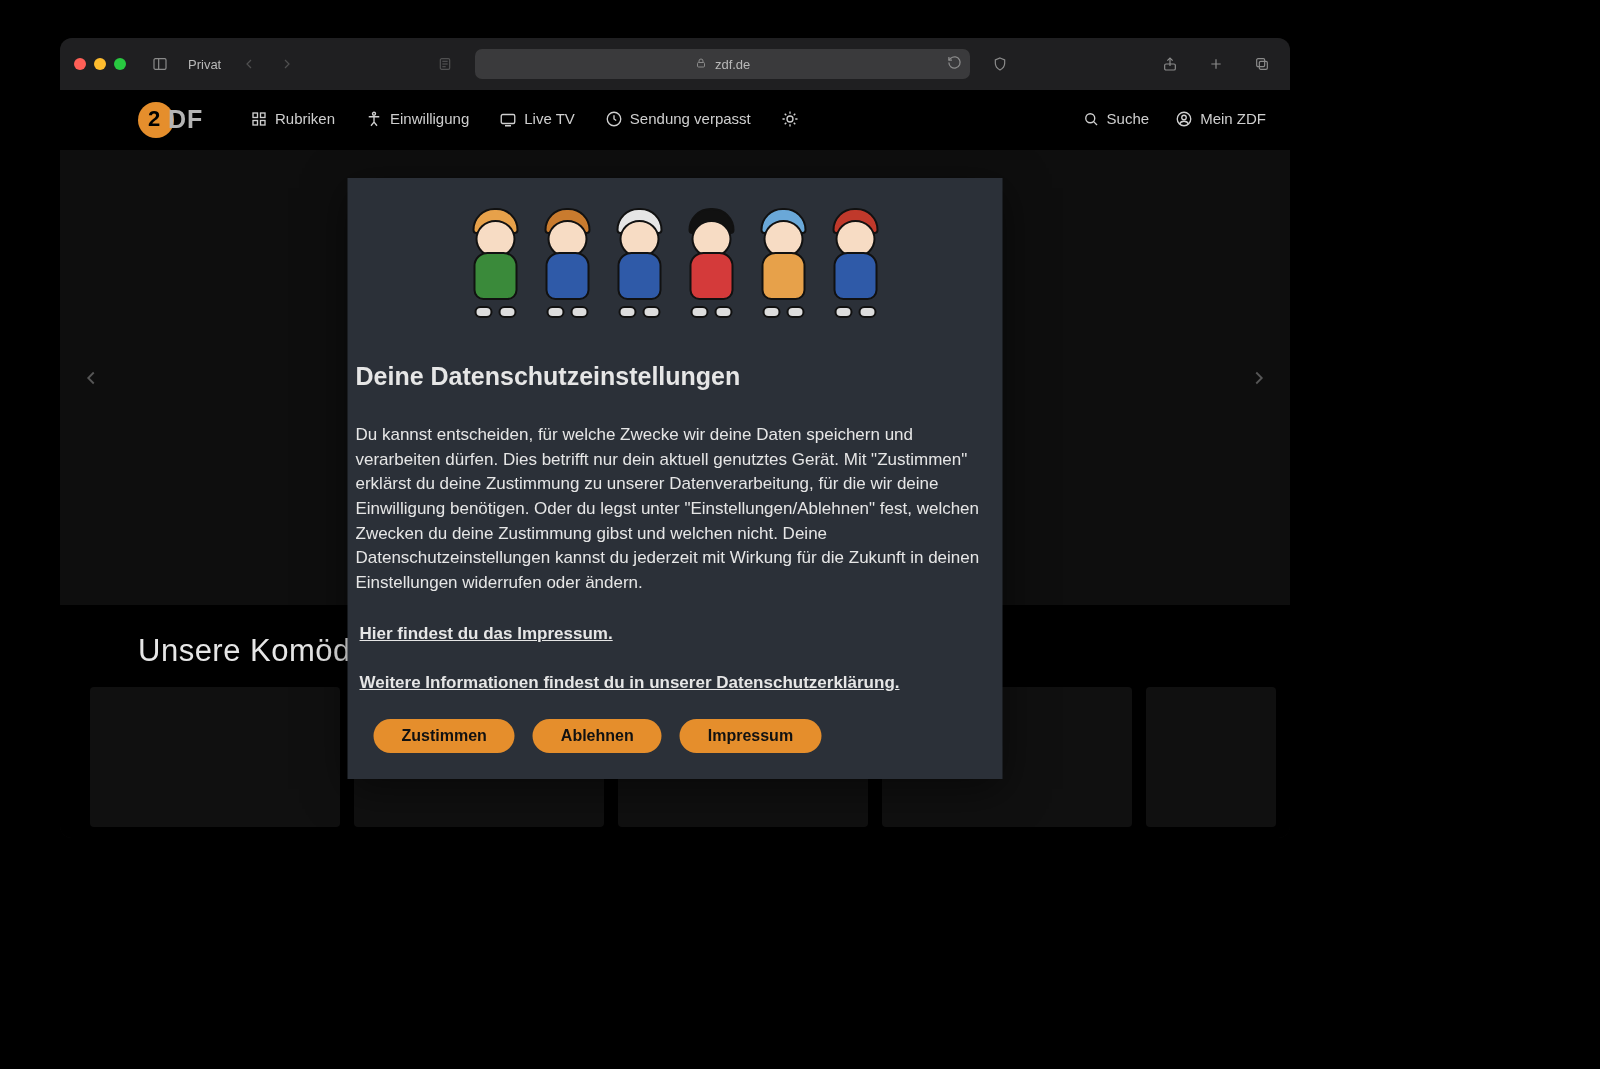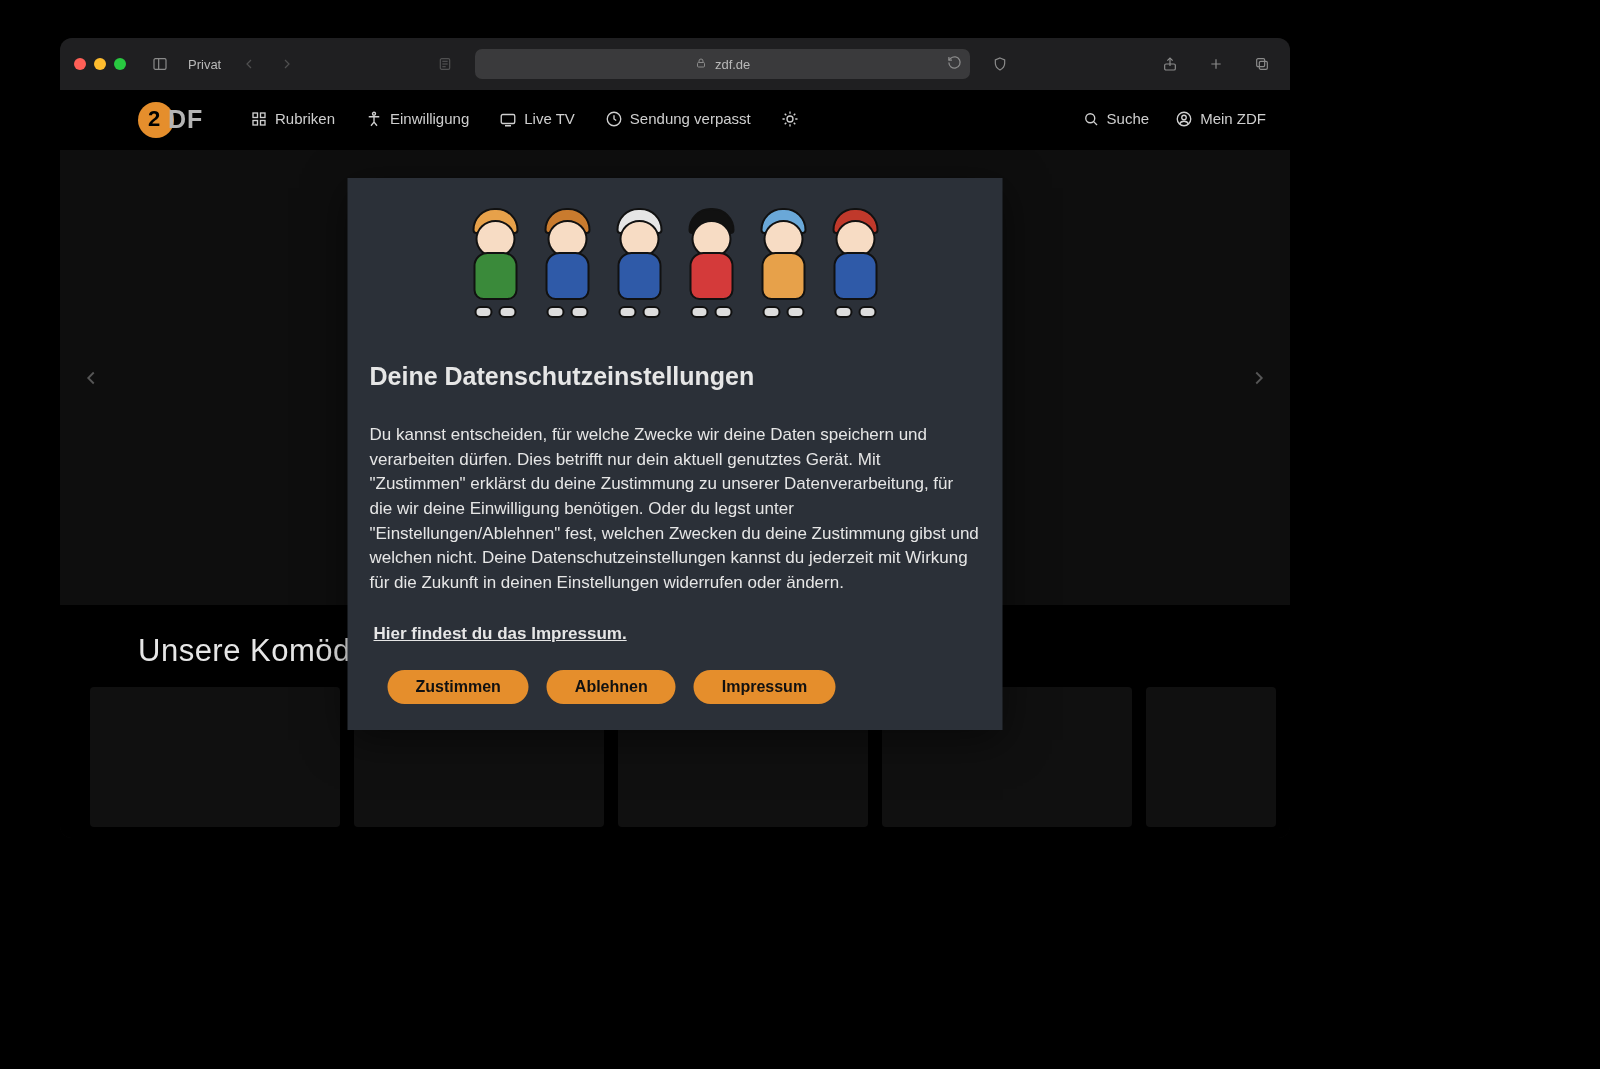--- a/index.html
+++ b/index.html
@@ -145,21 +145,21 @@
   
   .modal {
     position:absolute;
     top: 0;
     left: 50%;
     transform: translateX(-50%);
     margin-top: 88px;
     width:655px;
     background:var(--modal-bg);
     color:var(--modal-text);
-    padding: 30px 22px 26px;
+    padding: 30px 8px 26px;
     border-radius: 0;
     box-shadow: 0 10px 40px rgba(0,0,0,.5);
   }
   .mascot-row {
     display:flex; justify-content:center; gap:-8px;
     margin-bottom: 34px;
     height: 120px;
     position: relative;
   }
   .mascot {
@@ -471,20 +471,21 @@
             <div class="feet">
               <div class="foot"></div>
               <div class="foot"></div>
             </div>
           </div>
         </div>
       <h2>Deine Datenschutzeinstellungen</h2>
       <p>Du kannst entscheiden, für welche Zwecke wir deine Daten speichern und verarbeiten dürfen. Dies betrifft nur dein aktuell genutztes Gerät. Mit "Zustimmen" erklärst du deine Zustimmung zu unserer Datenverarbeitung, für die wir deine Einwilligung benötigen. Oder du legst unter "Einstellungen/Ablehnen" fest, welchen Zwecken du deine Zustimmung gibst und welchen nicht. Deine Datenschutzeinstellungen kannst du jederzeit mit Wirkung für die Zukunft in deinen Einstellungen widerrufen oder ändern.</p>
       <div class="links">
         <a>Hier findest du das Impressum.</a>
+        <a>Weitere Informationen findest du in unserer Datenschutzerklärung.</a>
       </div>
       <div class="modal-buttons">
         <button class="mbtn">Zustimmen</button>
         <button class="mbtn">Ablehnen</button>
         <button class="mbtn">Impressum</button>
       </div>
     </div>
 
   </div>
 </div>

